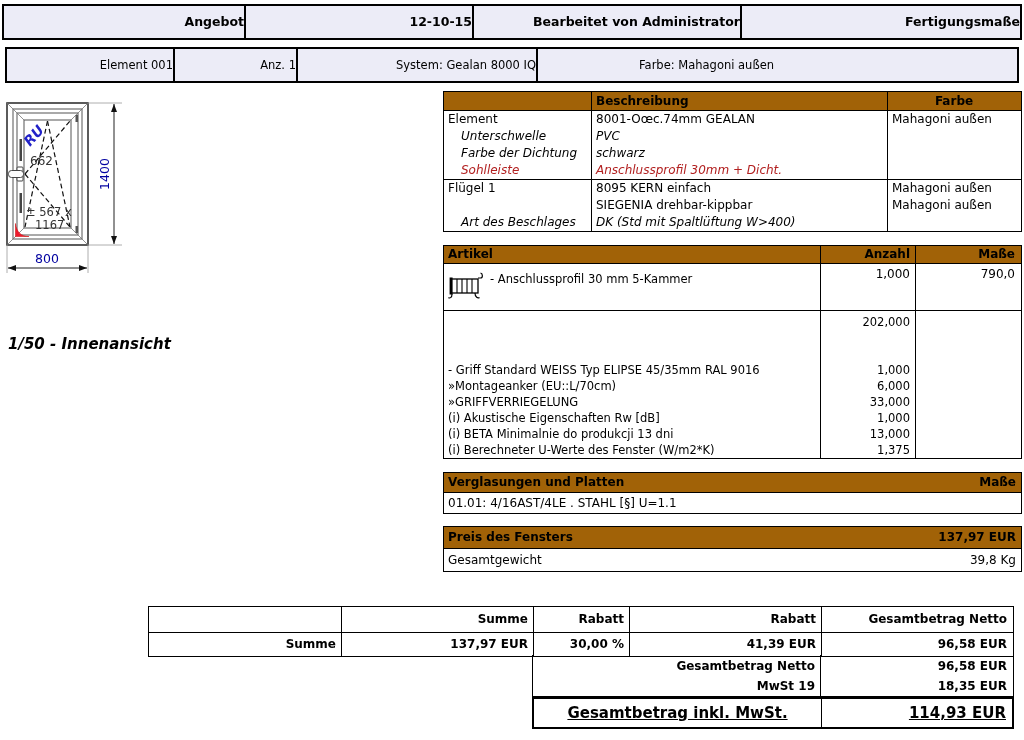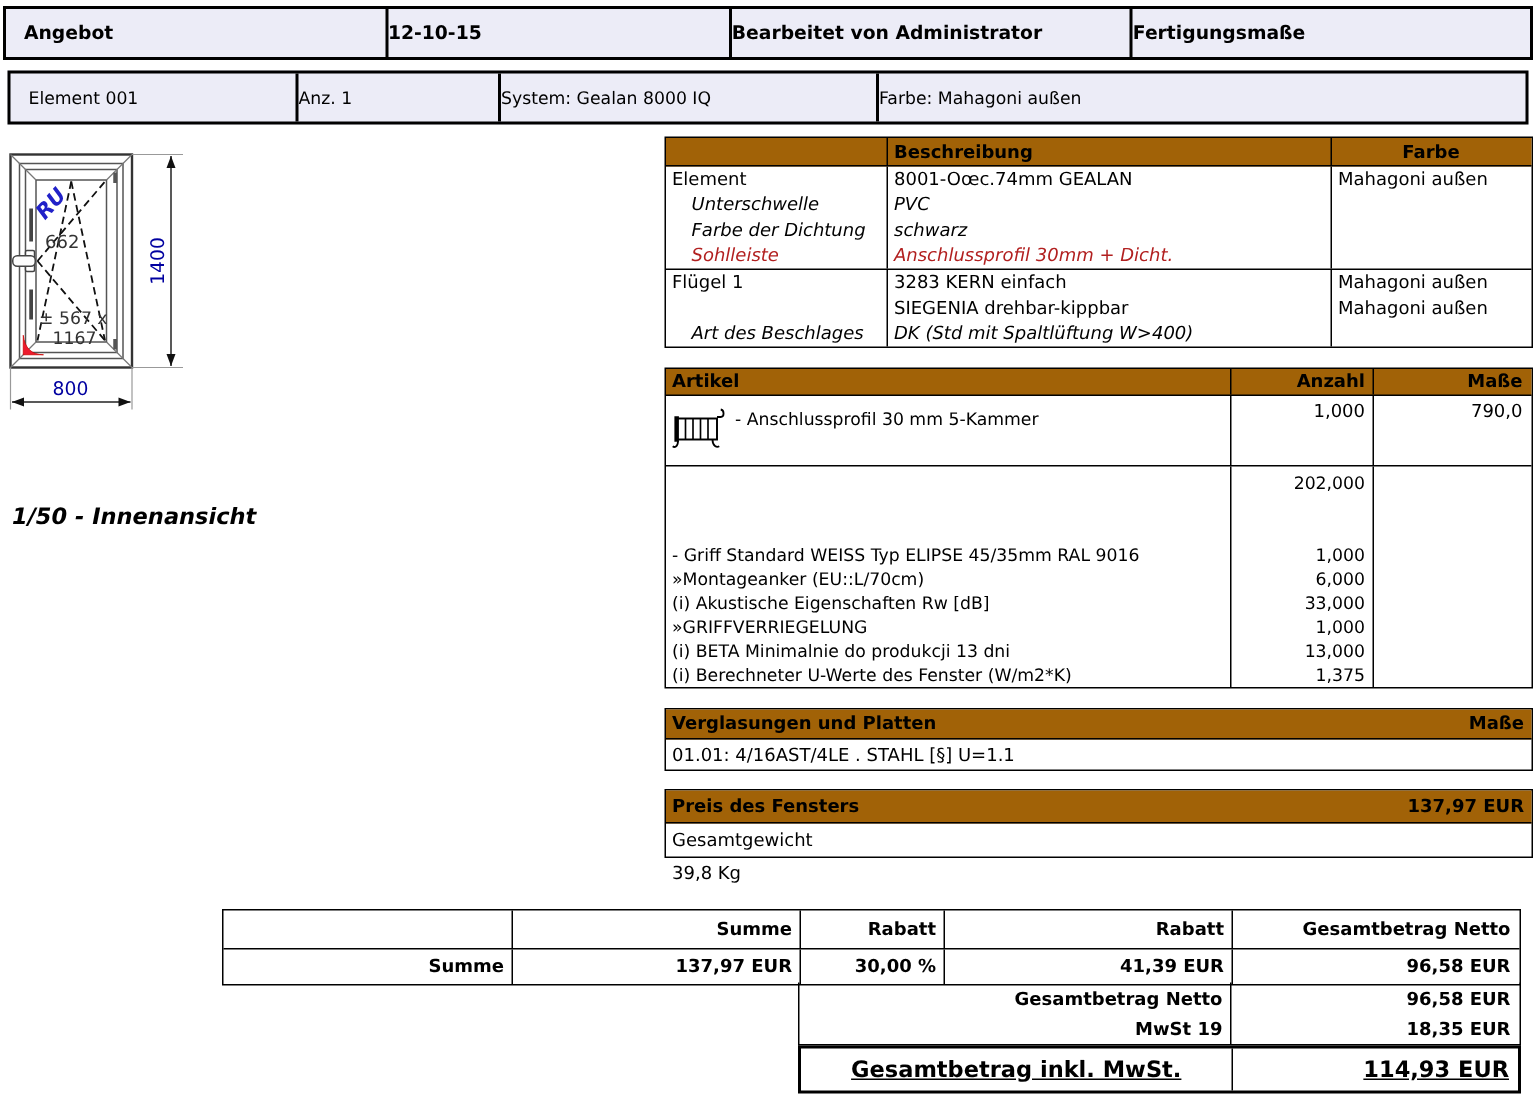--- a/index.html
+++ b/index.html
@@ -1,21 +1,21 @@
 <!DOCTYPE html>
 <html><head>
 <meta charset="utf-8">
 <style>
   html,body{margin:0;padding:0;background:#fff;}
   body{width:1024px;height:740px;position:relative;overflow:hidden;
        font-family:"DejaVu Sans","Liberation Sans",sans-serif;color:#000;}
   .abs{position:absolute;box-sizing:border-box;}
   
   .hdrtable{display:flex;border:2px solid #000;background:#ececf7;}
-  .hdrtable .cell{box-sizing:border-box;text-align:left;overflow:hidden;white-space:nowrap;margin-left:12px;}
+  .hdrtable .cell{box-sizing:border-box;text-align:right;overflow:hidden;white-space:nowrap;}
   .hdrtable .cell + .cell{border-left:2px solid #000;}
   #row1{left:2px;top:4px;width:1020px;height:36px;font-weight:bold;font-size:12.5px;}
   #row1 .cell{line-height:32px;}
   #row2{left:5px;top:47px;width:1014px;height:36px;font-size:11.5px;}
   #row2 .cell{line-height:32px;}
   
   .doc{border:1.5px solid #000;font-size:12px;}
   .flexrow{display:flex;}
   .col{box-sizing:border-box;overflow:hidden;}
   .bL{border-left:1.5px solid #000;}
@@ -33,21 +33,21 @@
   #desc .hrow{height:18px;line-height:18px;border-bottom:1.5px solid #000;}
   #artikel{left:443px;top:245px;width:579px;}
   #artikel .hrow{height:17px;line-height:17px;border-bottom:1.5px solid #000;}
   #artrow1{height:46px;border-bottom:1px solid #000;}
   #artrow1 .col{padding-top:3px;}
   #verglas{left:443px;top:472px;width:579px;}
   #verglas .hrow{height:19px;line-height:19px;border-bottom:1.2px solid #000;}
   #verglas .drow{height:20px;line-height:20px;}
   #preis{left:443px;top:526px;width:579px;}
   #preis .hrow{height:21px;line-height:21px;border-bottom:1.2px solid #000;}
-  #preis .drow{height:22px;line-height:22px;flex-direction:column;}
+  #preis .drow{height:22px;line-height:22px;}
   .spread{display:flex;justify-content:space-between;padding:0 5px 0 4px;white-space:nowrap;}
   
   .sum{border:1.5px solid #000;font-weight:bold;font-size:12px;}
   #sumtop{left:148px;top:606px;width:866px;}
   #sumtop .r1{height:25px;line-height:25px;border-bottom:1.5px solid #000;}
   #sumtop .r2{height:23px;line-height:23px;}
   #summid{left:532px;top:655px;width:482px;border-top:none;}
   #summid .lcell{padding-top:1px;}
   #summid .line20{height:20px;line-height:20px;}
   #sumbot{left:532px;top:697px;width:482px;border-width:2px;font-size:15px;}
@@ -153,21 +153,21 @@
       <div class="line17 pl4">Mahagoni außen</div>
     </div>
   </div>
   <div class="flexrow bT">
     <div class="col" style="width:147px">
       <div class="line17 pl4">Flügel 1</div>
       <div class="line17"></div>
       <div class="line17 ind it">Art des Beschlages</div>
     </div>
     <div class="col bL" style="width:296px">
-      <div class="line17 pl4">3283 KERN einfach</div>
+      <div class="line17 pl4">8095 KERN einfach</div>
       <div class="line17 pl4">SIEGENIA drehbar-kippbar</div>
       <div class="line17 pl4 it">DK (Std mit Spaltlüftung W&gt;400)</div>
     </div>
     <div class="col bL" style="width:133px">
       <div class="line17 pl4">Mahagoni außen</div>
       <div class="line17 pl4">Mahagoni außen</div>
     </div>
   </div>
 </div>
 
@@ -199,22 +199,22 @@
     <div class="col bL rt" style="width:95px">1,000</div>
     <div class="col bL rt" style="width:105px">790,0</div>
   </div>
   <div class="flexrow" style="padding-top:3px">
     <div class="col" style="width:376px">
       <div class="line16 pl4"></div>
       <div class="line16 pl4"></div>
       <div class="line16 pl4"></div>
       <div class="line16 pl4">- Griff Standard WEISS Typ ELIPSE 45/35mm RAL 9016</div>
       <div class="line16 pl4">»Montageanker (EU::L/70cm)</div>
+      <div class="line16 pl4">»GRIFFVERRIEGELUNG</div>
       <div class="line16 pl4">(i) Akustische Eigenschaften Rw [dB]</div>
-      <div class="line16 pl4">»GRIFFVERRIEGELUNG</div>
       <div class="line16 pl4">(i) BETA Minimalnie do produkcji 13 dni</div>
       <div class="line16 pl4">(i) Berechneter U-Werte des Fenster (W/m2*K)</div>
     </div>
     <div class="col bL" style="width:95px;margin-top:-3px;padding-top:3px">
       <div class="line16 rt">202,000</div>
       <div class="line16 rt"></div>
       <div class="line16 rt"></div>
       <div class="line16 rt">1,000</div>
       <div class="line16 rt">6,000</div>
       <div class="line16 rt">33,000</div>

